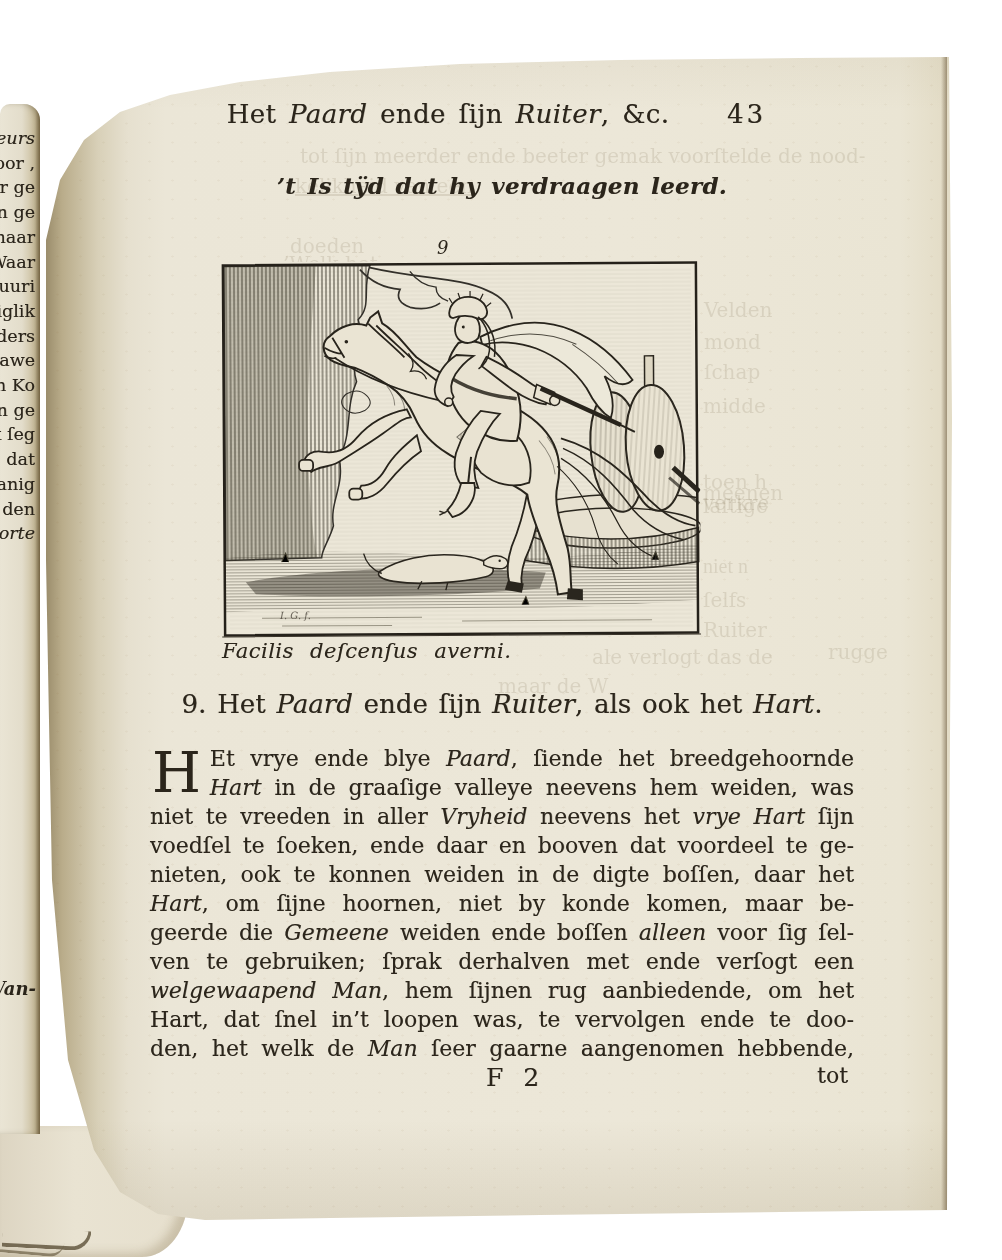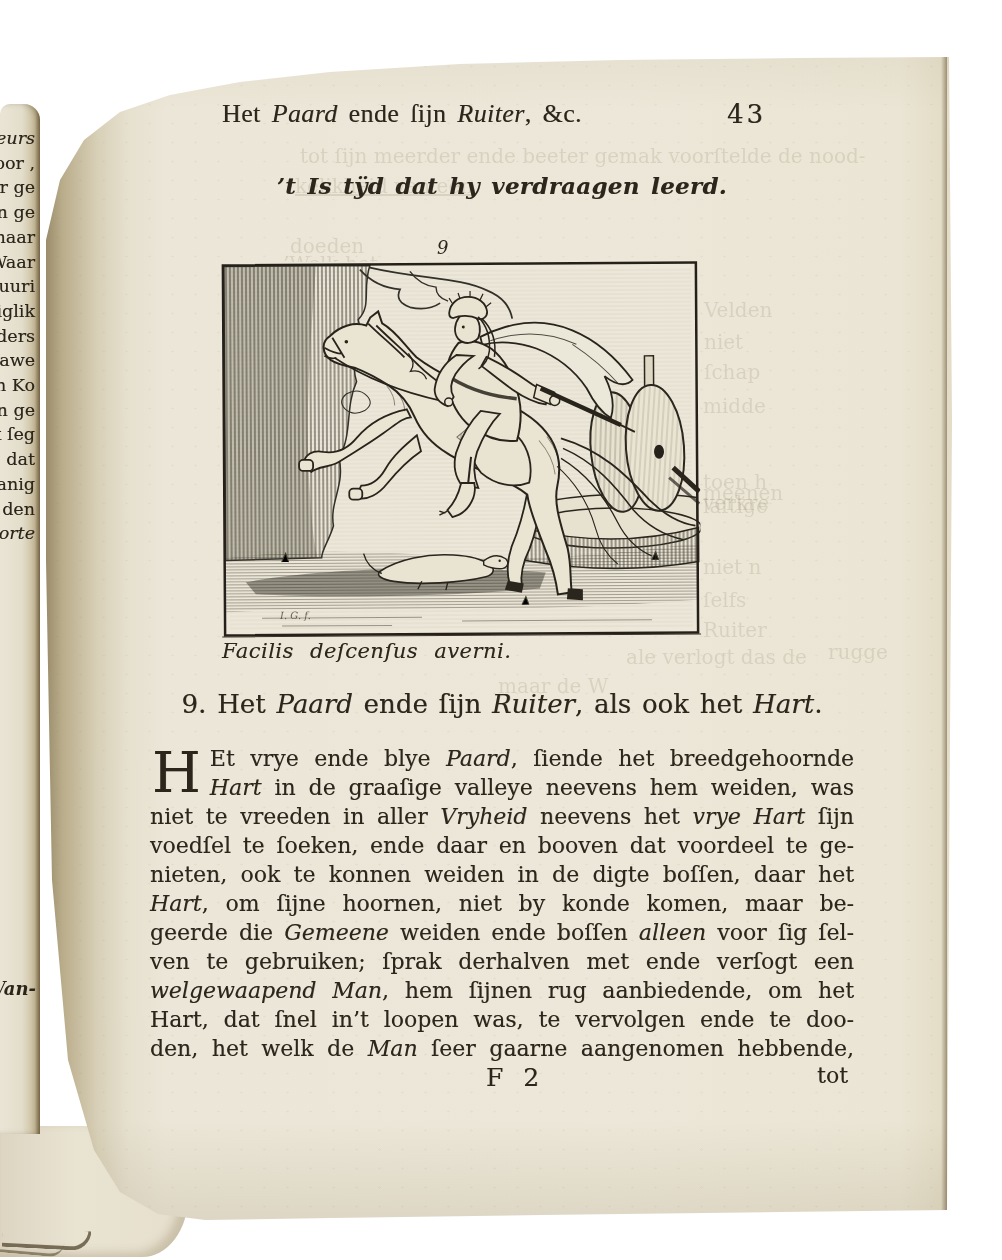--- a/index.html
+++ b/index.html
@@ -48,23 +48,23 @@
     background-image:radial-gradient(rgba(130,105,60,.06) 1px,transparent 1.5px);
     background-size:23px 19px;}
   .page::after{content:"";position:absolute;left:941px;top:57px;width:6px;height:1153px;
     background:linear-gradient(90deg,rgba(90,70,40,0),rgba(90,70,40,.5));}
 
   
   .ghost{position:absolute;font-size:20px;color:#5f4f2e;opacity:.13;
     white-space:nowrap;filter:blur(.3px);}
 
   
-  .runhead{position:absolute;left:222px;top:99px;width:452px;text-align:left;
+  .runhead{position:absolute;left:222px;top:99px;width:452px;text-align:center;
     font-size:26px;word-spacing:4px;letter-spacing:.4px;
-    text-shadow:.4px .4px 0 rgba(43,37,27,.45);font-family:Liberation Serif, serif;}
+    text-shadow:.4px .4px 0 rgba(43,37,27,.45);}
   .pagenum{position:absolute;left:727px;top:99px;font-size:26px;letter-spacing:3px;
     text-shadow:.4px .4px 0 rgba(43,37,27,.45);}
   .verse{position:absolute;left:277px;top:169px;font-size:23px;line-height:33px;
     font-style:italic;font-weight:bold;letter-spacing:.3px;word-spacing:3px;
     text-shadow:.3px .3px 0 rgba(43,37,27,.35);}
   .platenum{position:absolute;left:437px;top:237px;font-size:18px;font-style:italic;}
   .plate{position:absolute;left:221px;top:261px;width:479px;height:376px;
     transform:rotate(-.35deg);}
   .plate svg{display:block;width:100%;height:100%;}
   .caption{position:absolute;left:222px;top:639px;width:478px;text-align:left;
@@ -112,31 +112,31 @@
   </div>
 
   <div class="page">
 
     <div>
         <div class="ghost" style="left: 300px; top: 144px;">tot ſijn meerder ende beeter gemak voorſtelde de nood-</div>
         <div class="ghost" style="left: 295px; top: 174px; text-decoration: underline;">kelikheid van een</div>
         <div class="ghost" style="left: 283px; top: 204px; margin-top: 48px;">’Welk het</div>
         <div class="ghost" style="left: 290px; top: 234px;">doeden</div>
         <div class="ghost" style="left: 704px; top: 298px;">Velden</div>
-        <div class="ghost" style="left: 704px; top: 330px;">niet</div>
+        <div class="ghost" style="left: 704px; top: 330px;">mond</div>
         <div class="ghost" style="left: 704px; top: 360px;">ſchap</div>
         <div class="ghost" style="left: 703px; top: 394px;">midde</div>
         <div class="ghost" style="left: 703px; top: 428px; margin-top: 42px;">toen h</div>
         <div class="ghost" style="left: 703px; top: 460px; margin-top: 21px;">meenen</div>
         <div class="ghost" style="left: 703px; top: 491px;">verkre</div>
         <div class="ghost" style="left: 703px; top: 494px;">laſtige</div>
-        <div class="ghost" style="left: 703px; top: 555px;">niet n</div>
+        <div class="ghost" style="left: 703px; top: 555px; font-family: Liberation Serif, serif;">niet n</div>
         <div class="ghost" style="left: 703px; top: 588px;">ſelfs</div>
         <div class="ghost" style="left: 703px; top: 618px;">Ruiter</div>
-        <div class="ghost" style="left: 626px; top: 645px;">ale verlogt das de</div>
+        <div class="ghost" style="left: 592px; top: 645px;">ale verlogt das de</div>
         <div class="ghost" style="left: 828px; top: 640px;">rugge</div>
         <div class="ghost" style="left: 498px; top: 674px;">maar de W</div>
       </div>
 
     <div class="runhead"><span>Het </span><span class="it">Paard</span><span> ende ſijn </span><span class="it">Ruiter</span><span>, &amp;c.</span></div>
     <div class="pagenum">43</div>
 
     <div class="verse">
       <div>’t Is tÿd dat hy verdraagen leerd.</div>
     </div>

